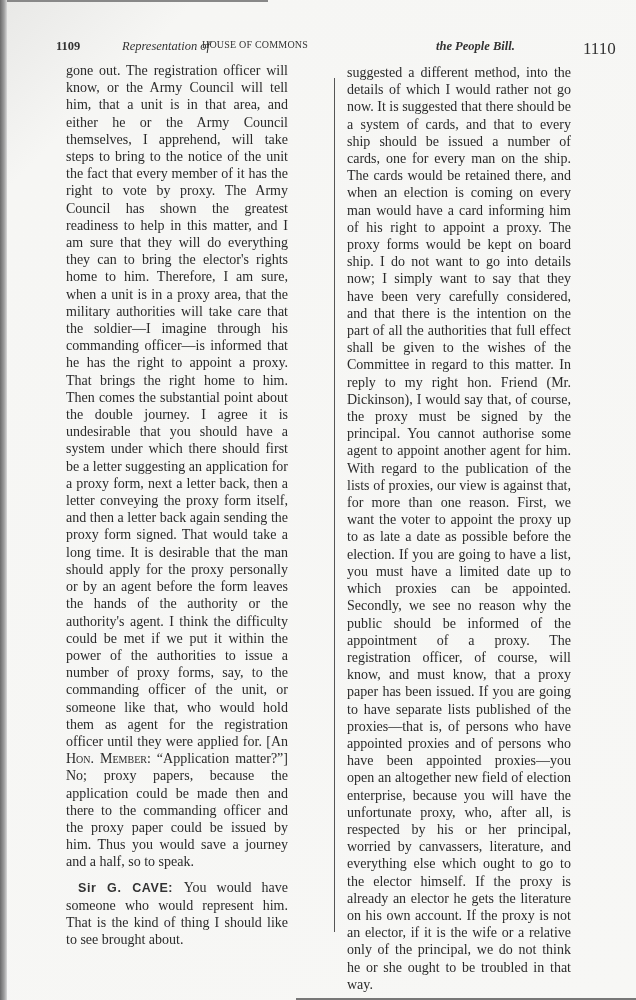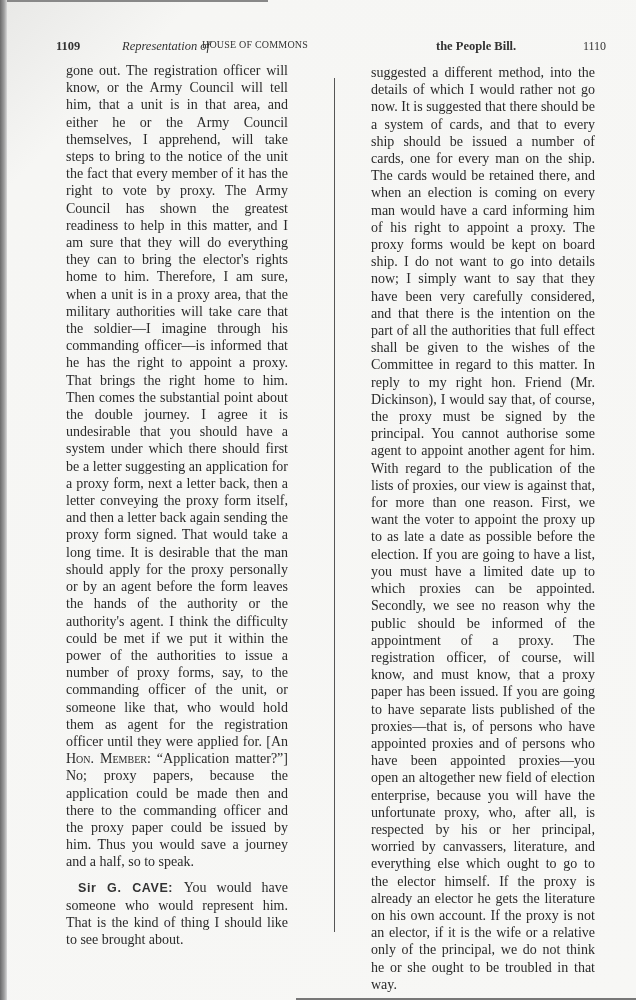--- a/index.html
+++ b/index.html
@@ -29,30 +29,30 @@
   .bottom-strip {
     position: absolute; left: 296px; top: 998px; width: 340px; height: 2px; background: #777;
   }
   .header {
     position: absolute; top: 39px; left: 56px; width: 560px; height: 18px;
     font-size: 13px; color: #333;
   }
   .header .pnum-left { position: absolute; left: 0; top: 0; font-weight: bold; font-size: 12.5px; }
   .header .rep { position: absolute; left: 66px; top: 0; font-style: italic; font-size: 12.5px; }
   .header .house { position: absolute; left: 146px; top: 0; font-size: 10px; letter-spacing: 0.2px; }
-  .header .bill { position: absolute; left: 380px; top: 0; font-weight: bold; font-size: 12.5px; }
-  .header .pnum-right { position: absolute; left: 527px; top: 0; font-size: 12px; }
+  .header .bill { position: absolute; left: 380px; top: 0; font-style: italic; font-weight: bold; font-size: 12.5px; }
+  .header .pnum-right { position: absolute; left: 527px; top: 0; font-size: 17px; }
 
   .col {
     position: absolute; top: 62px;
     font-size: 14px; line-height: 17.2px;
     text-align: justify;
   }
   .col.left { left: 66px; width: 222px; }
-  .col.right { left: 347px; width: 224px; top: 64px; margin-left: 24px; }
+  .col.right { left: 347px; width: 224px; top: 64px; }
   .col p { margin: 0; }
   .col .cont { text-indent: 0; }
   .col .speech { margin-top: 8px; text-indent: 12px; }
   .col .speaker {
     font-family: "Liberation Sans", "DejaVu Sans", sans-serif;
     font-weight: bold; font-size: 12.5px; letter-spacing: 0.6px; color: #333;
   }
   .col .caption { padding-left: 12px; margin-bottom: 0; }
   .smallcaps { font-variant: small-caps; }
   .rule {

